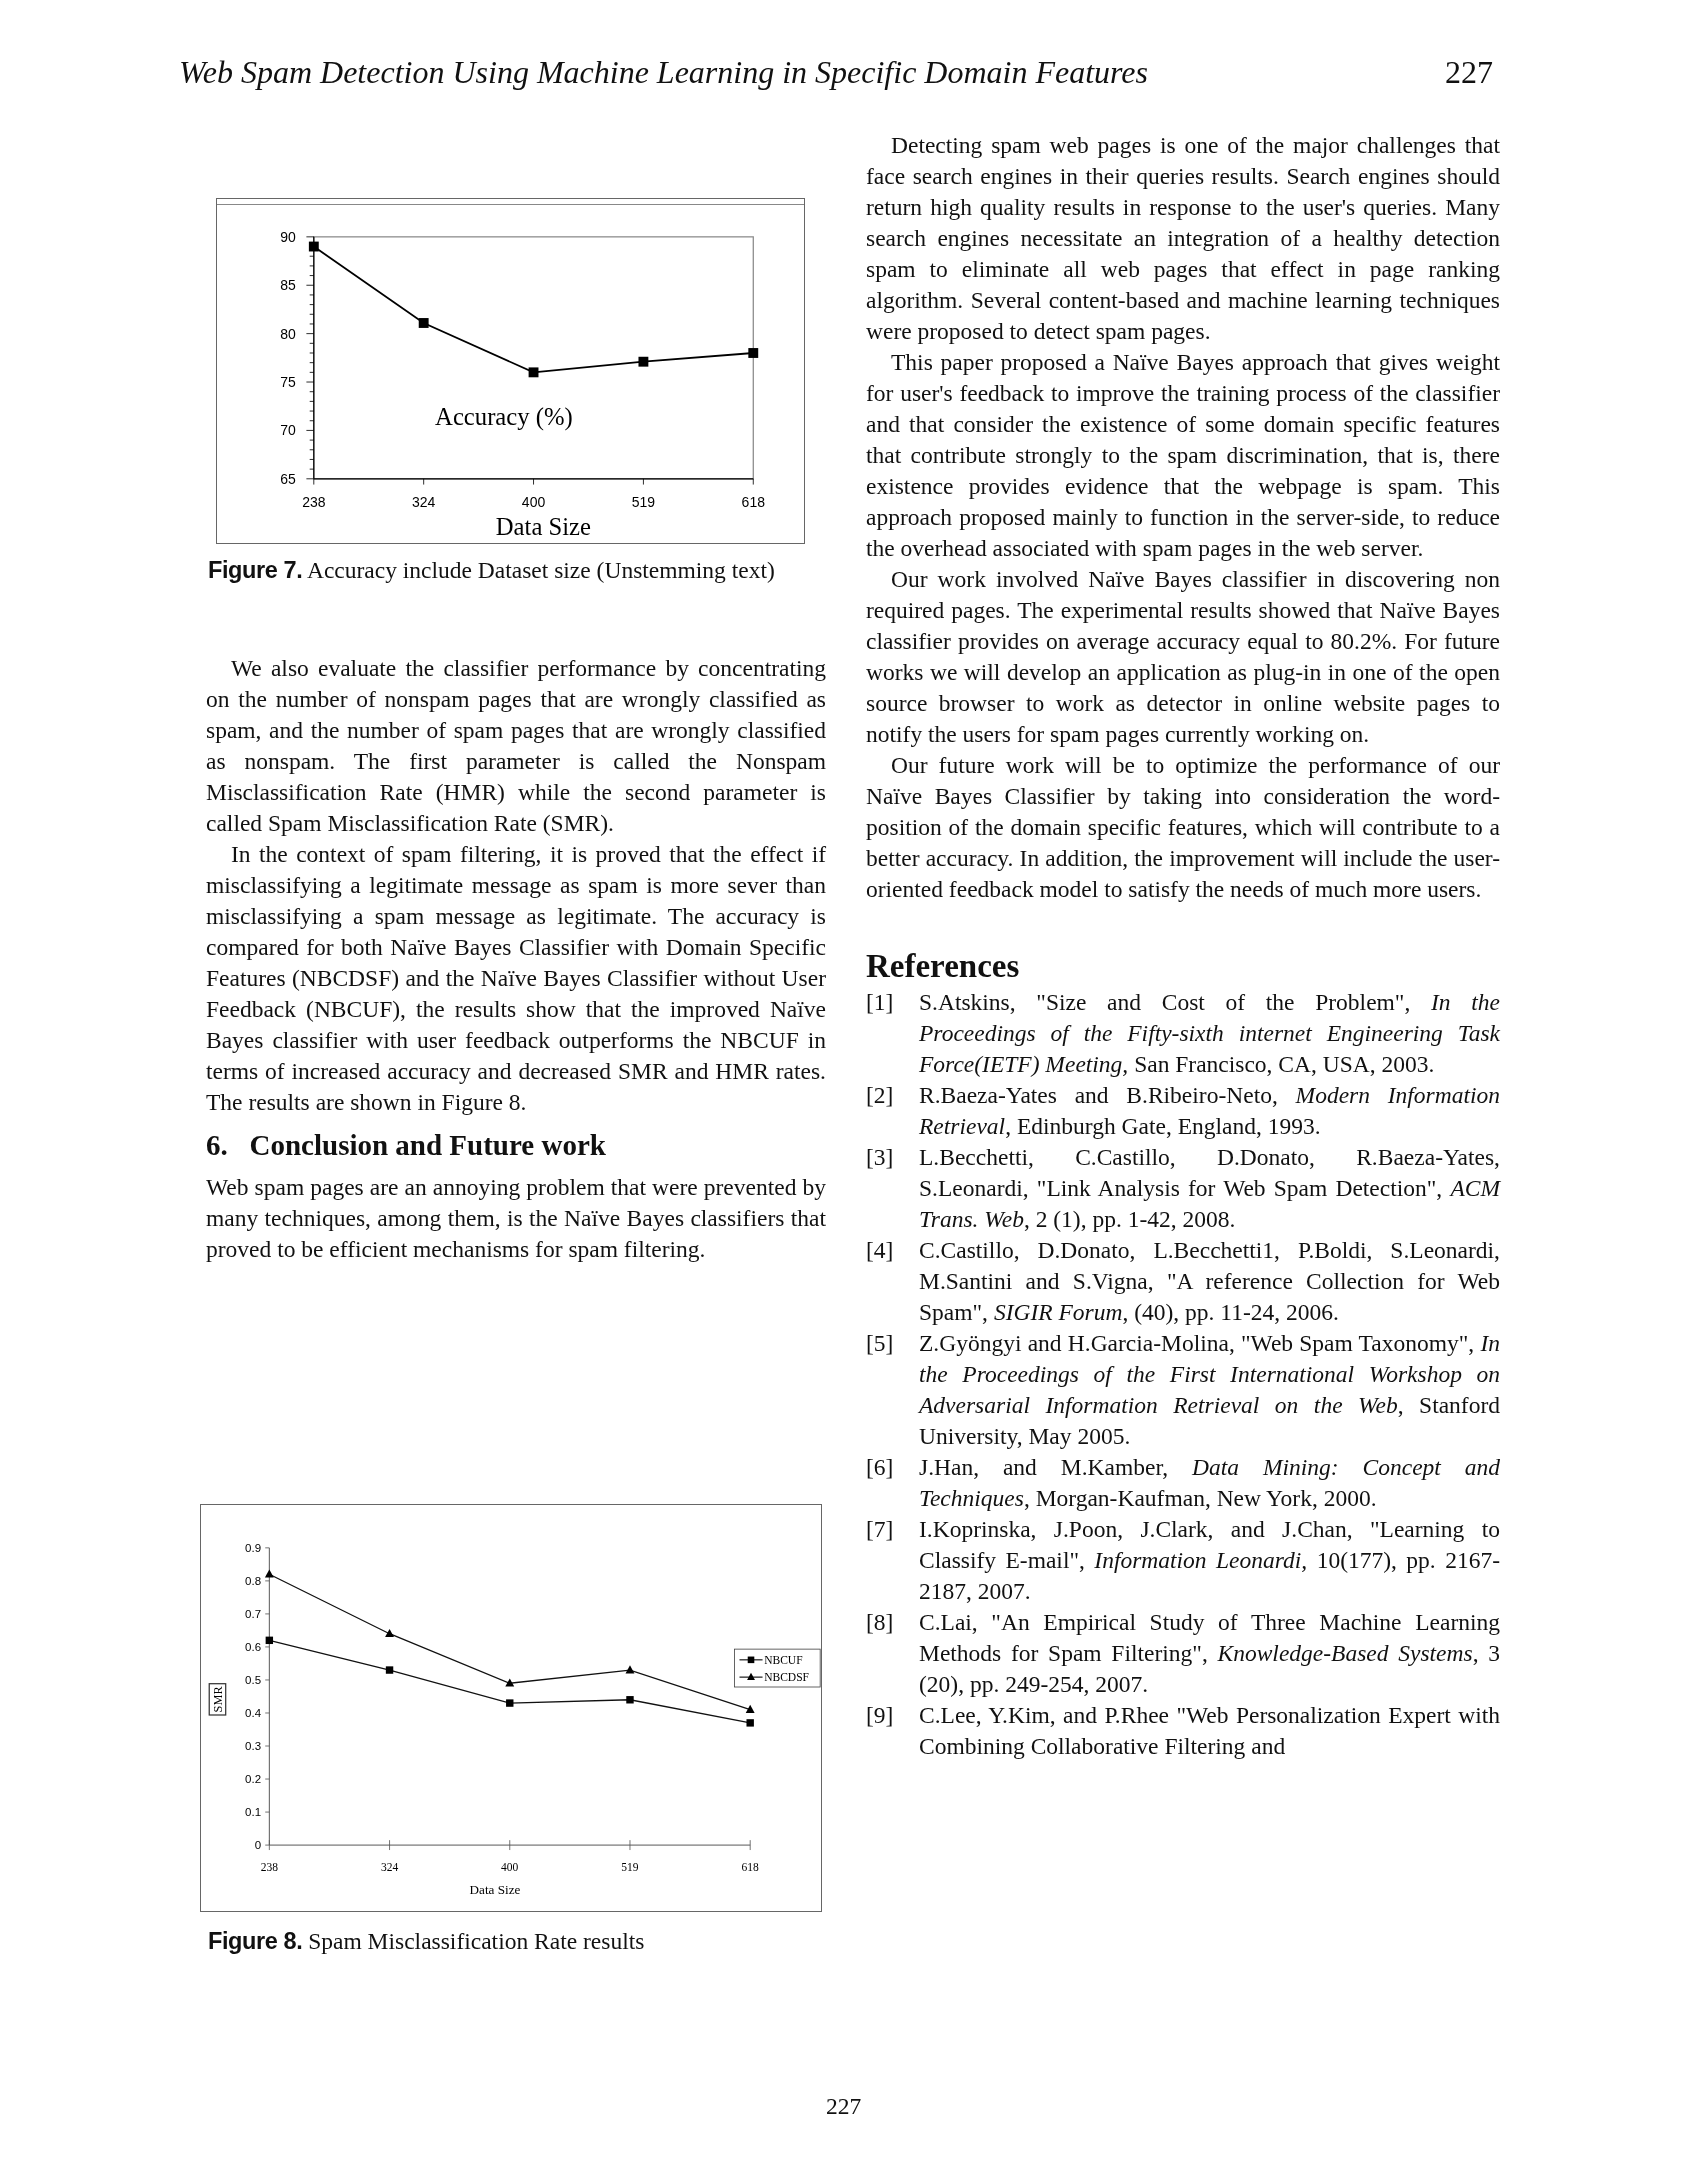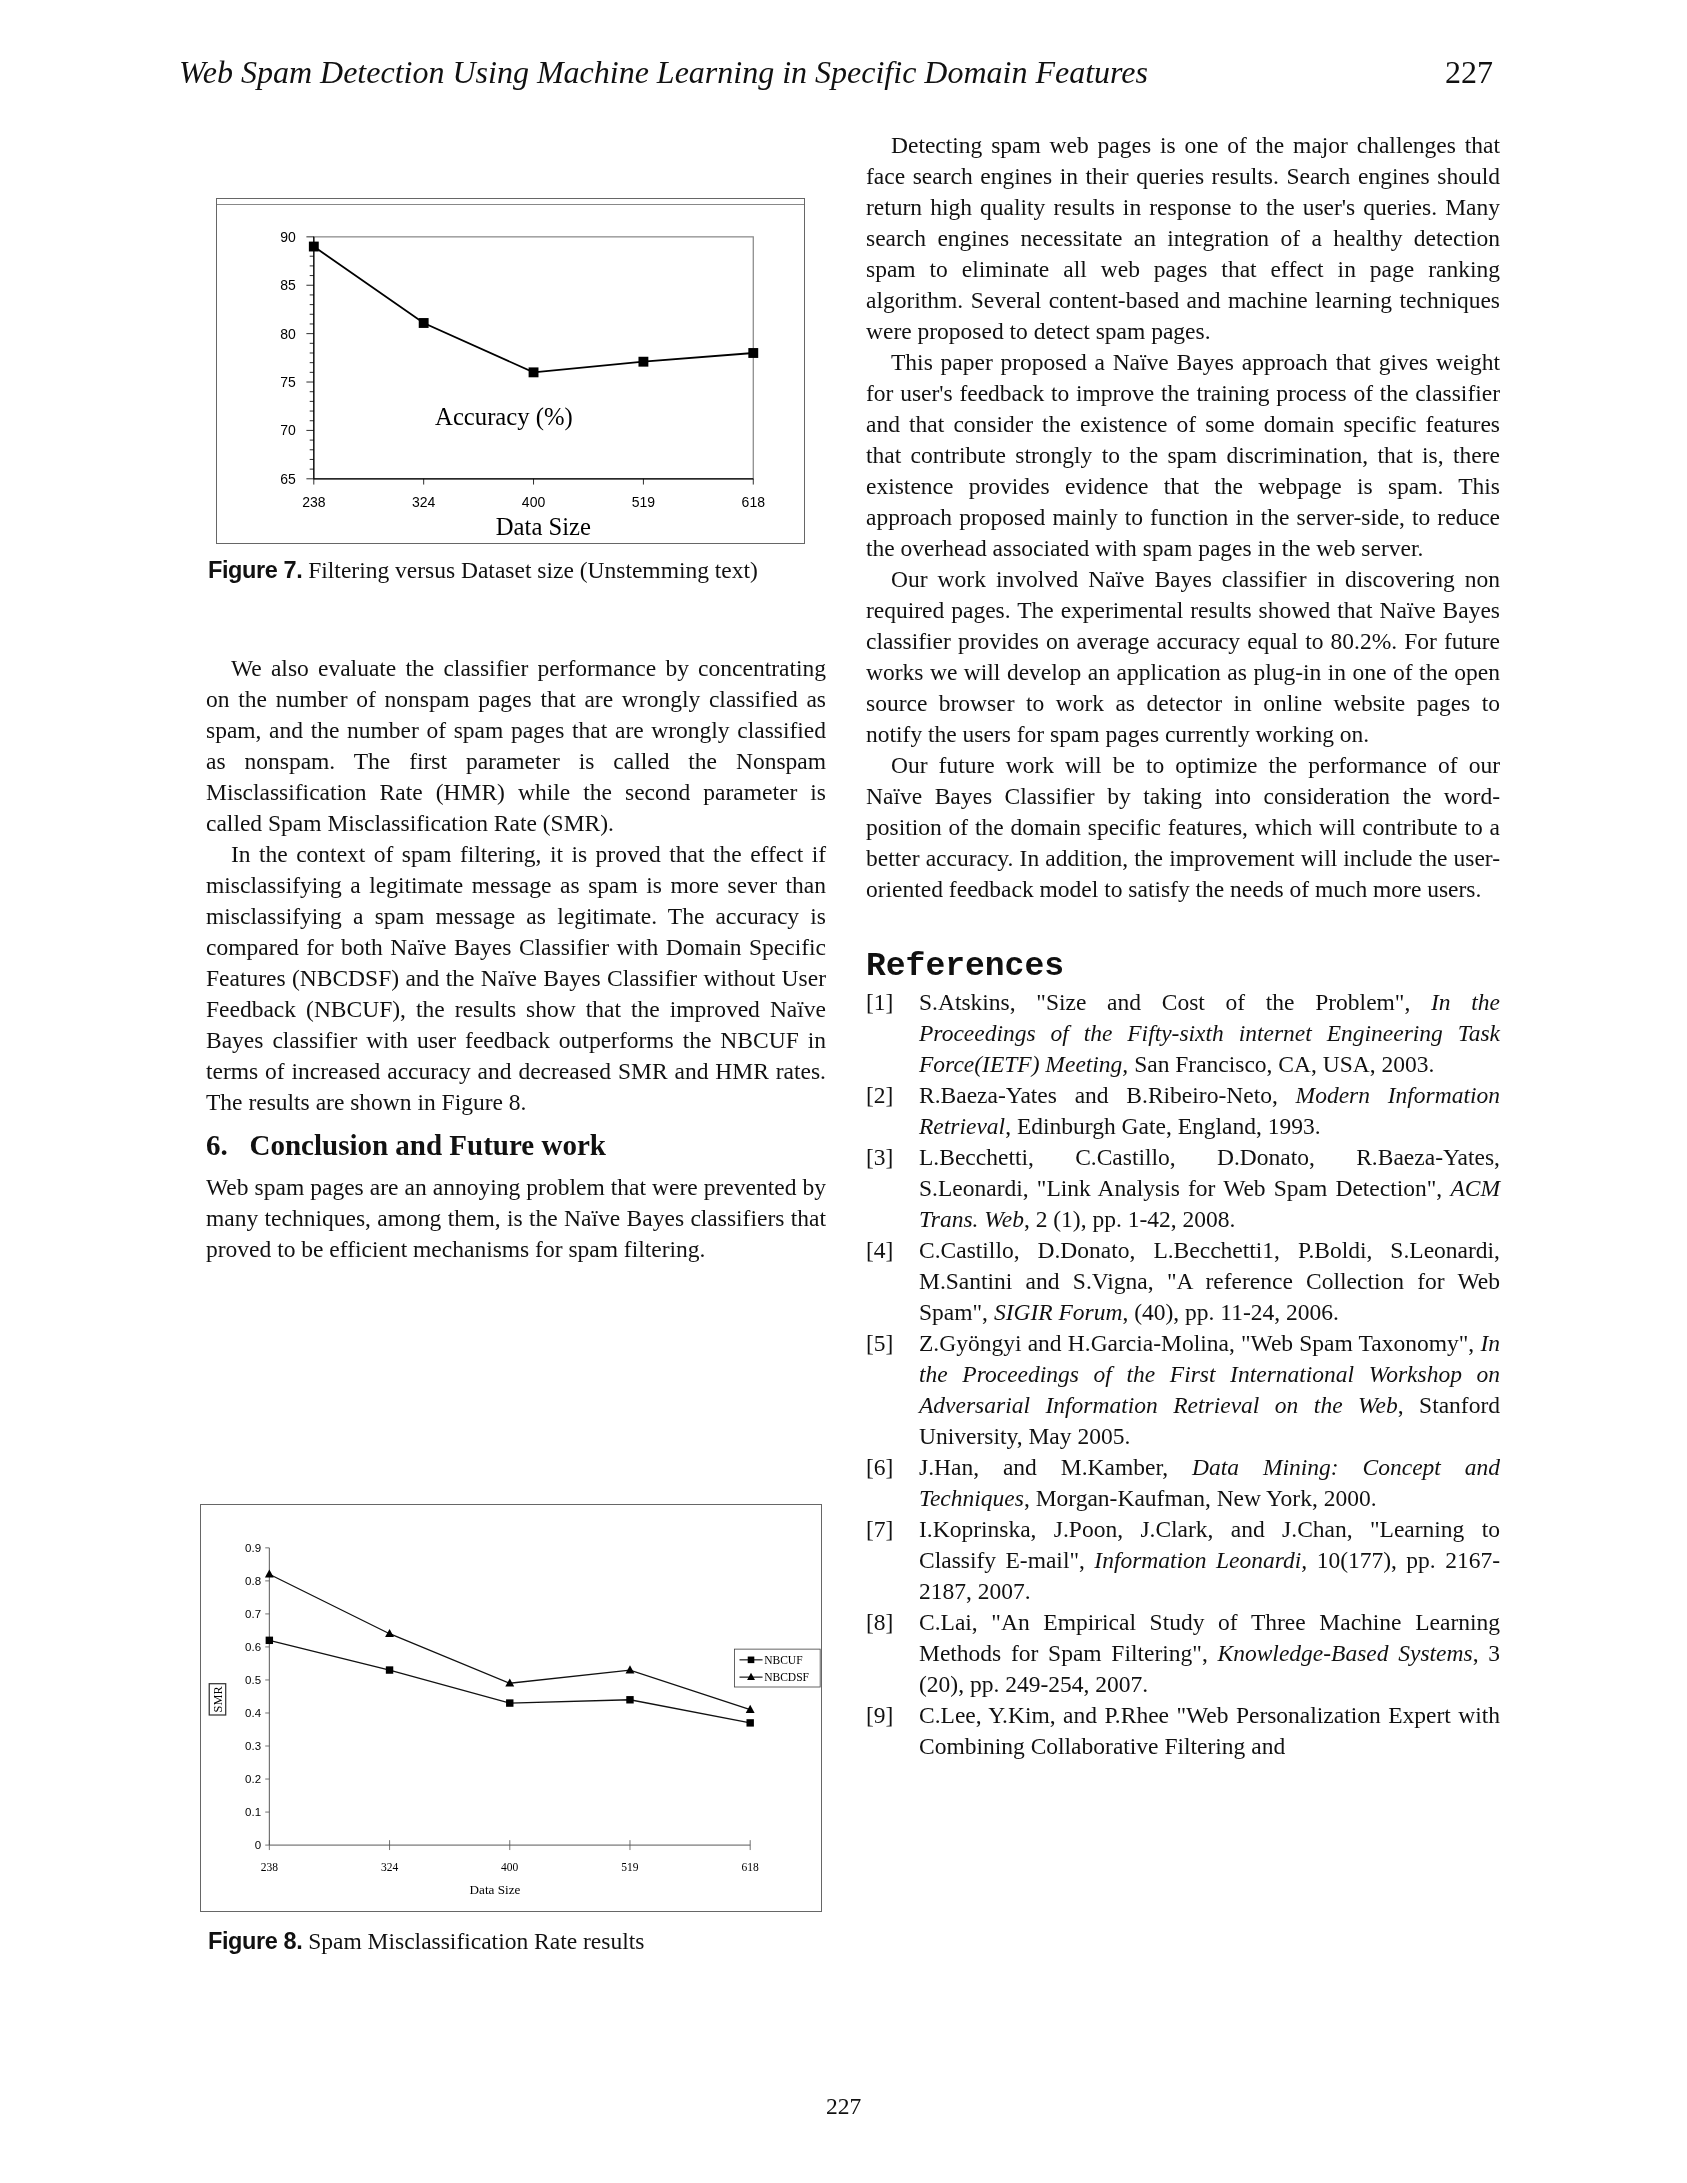--- a/index.html
+++ b/index.html
@@ -13,21 +13,21 @@
   .col-left { left: 206px; width: 620px; }
   .col-right { left: 866px; width: 634px; }
   p.body { margin: 0; font-size: 23.5px; line-height: 31px; text-align: justify;
            text-indent: 0; }
   p.body.indent { text-indent: 25px; }
   .fig-frame { position: absolute; border: 1.6px solid #666; background: #fff; }
   .fig-caption { position: absolute; font-size: 23.5px; white-space: nowrap; }
   .fig-caption b { font-family: "Liberation Sans", "DejaVu Sans", sans-serif; font-weight: bold;
                    font-stretch: condensed; letter-spacing: -0.4px; }
   h2.section { margin: 0; font-size: 29px; font-weight: bold; }
-  h2.refs { margin: 0; font-size: 33px; font-weight: bold; font-family: Liberation Mono, monospace; }
+  h2.refs { margin: 0; font-size: 33px; font-weight: bold; }
   .ref { position: relative; padding-left: 53px; font-size: 23.5px; line-height: 31px;
          text-align: justify; }
   .ref .num { position: absolute; left: 0; top: 0; }
   .ref i { font-style: italic; }
   .footer { position: absolute; top: 2093px; left: 0; width: 100%; text-align: center; font-size: 23.5px; }
   svg text { font-family: "Liberation Sans", "DejaVu Sans", sans-serif; }
   svg .serif { font-family: "Liberation Serif", "DejaVu Serif", serif; }
 </style>
 </head>
 <body>
@@ -95,21 +95,21 @@
         <rect x="244.5" y="144.66400000000007" width="12" height="12" fill="#000"></rect>
         <rect x="378" y="204.64" width="12" height="12" fill="#000"></rect>
         <rect x="511.5" y="191.70400000000006" width="12" height="12" fill="#000"></rect>
         <rect x="645" y="181.12" width="12" height="12" fill="#000"></rect>
       </g>
     <text id="fig7-annot" class="serif" x="348" y="275" font-size="30" text-anchor="middle">Accuracy (%)</text>
     <text id="fig7-xlabel" class="serif" x="396" y="408" font-size="30" text-anchor="middle">Data Size</text>
   </svg>
 </div>
 <div class="fig-caption" style="left:208px; top:557px;">
-  <b>Figure 7.</b><span> Filtering versus Dataset size (Unstemming text)</span>
+  <b>Figure 7.</b><span> Accuracy include Dataset size (Unstemming text)</span>
 </div>
 
 <div class="col col-left" style="top:653px;">
   <p class="body indent">We also evaluate the classifier performance by concentrating on the number of nonspam pages that are wrongly classified as spam, and the number of spam pages that are wrongly classified as nonspam. The first parameter is called the Nonspam Misclassification Rate (HMR) while the second parameter is called Spam Misclassification Rate (SMR).</p>
   <p class="body indent">In the context of spam filtering, it is proved that the effect if misclassifying a legitimate message as spam is more sever than misclassifying a spam message as legitimate.  The accuracy is compared for both Naïve Bayes Classifier with Domain Specific Features (NBCDSF) and the Naïve Bayes Classifier without User Feedback (NBCUF), the results show that the improved Naïve Bayes classifier with user feedback outperforms the NBCUF in terms of increased accuracy and decreased SMR and HMR rates. The results are shown in Figure 8.</p>
   <h2 class="section" style="margin-top:11px; margin-bottom:10px; white-space:pre;">6.   Conclusion and Future work</h2>
   <p class="body">Web spam pages are an annoying problem that were prevented by many techniques, among them, is the Naïve Bayes classifiers that proved to be efficient mechanisms for spam filtering.</p>
 </div>
 
 <div class="fig-frame" style="left:200px; top:1504px; width:620px; height:406px;">

